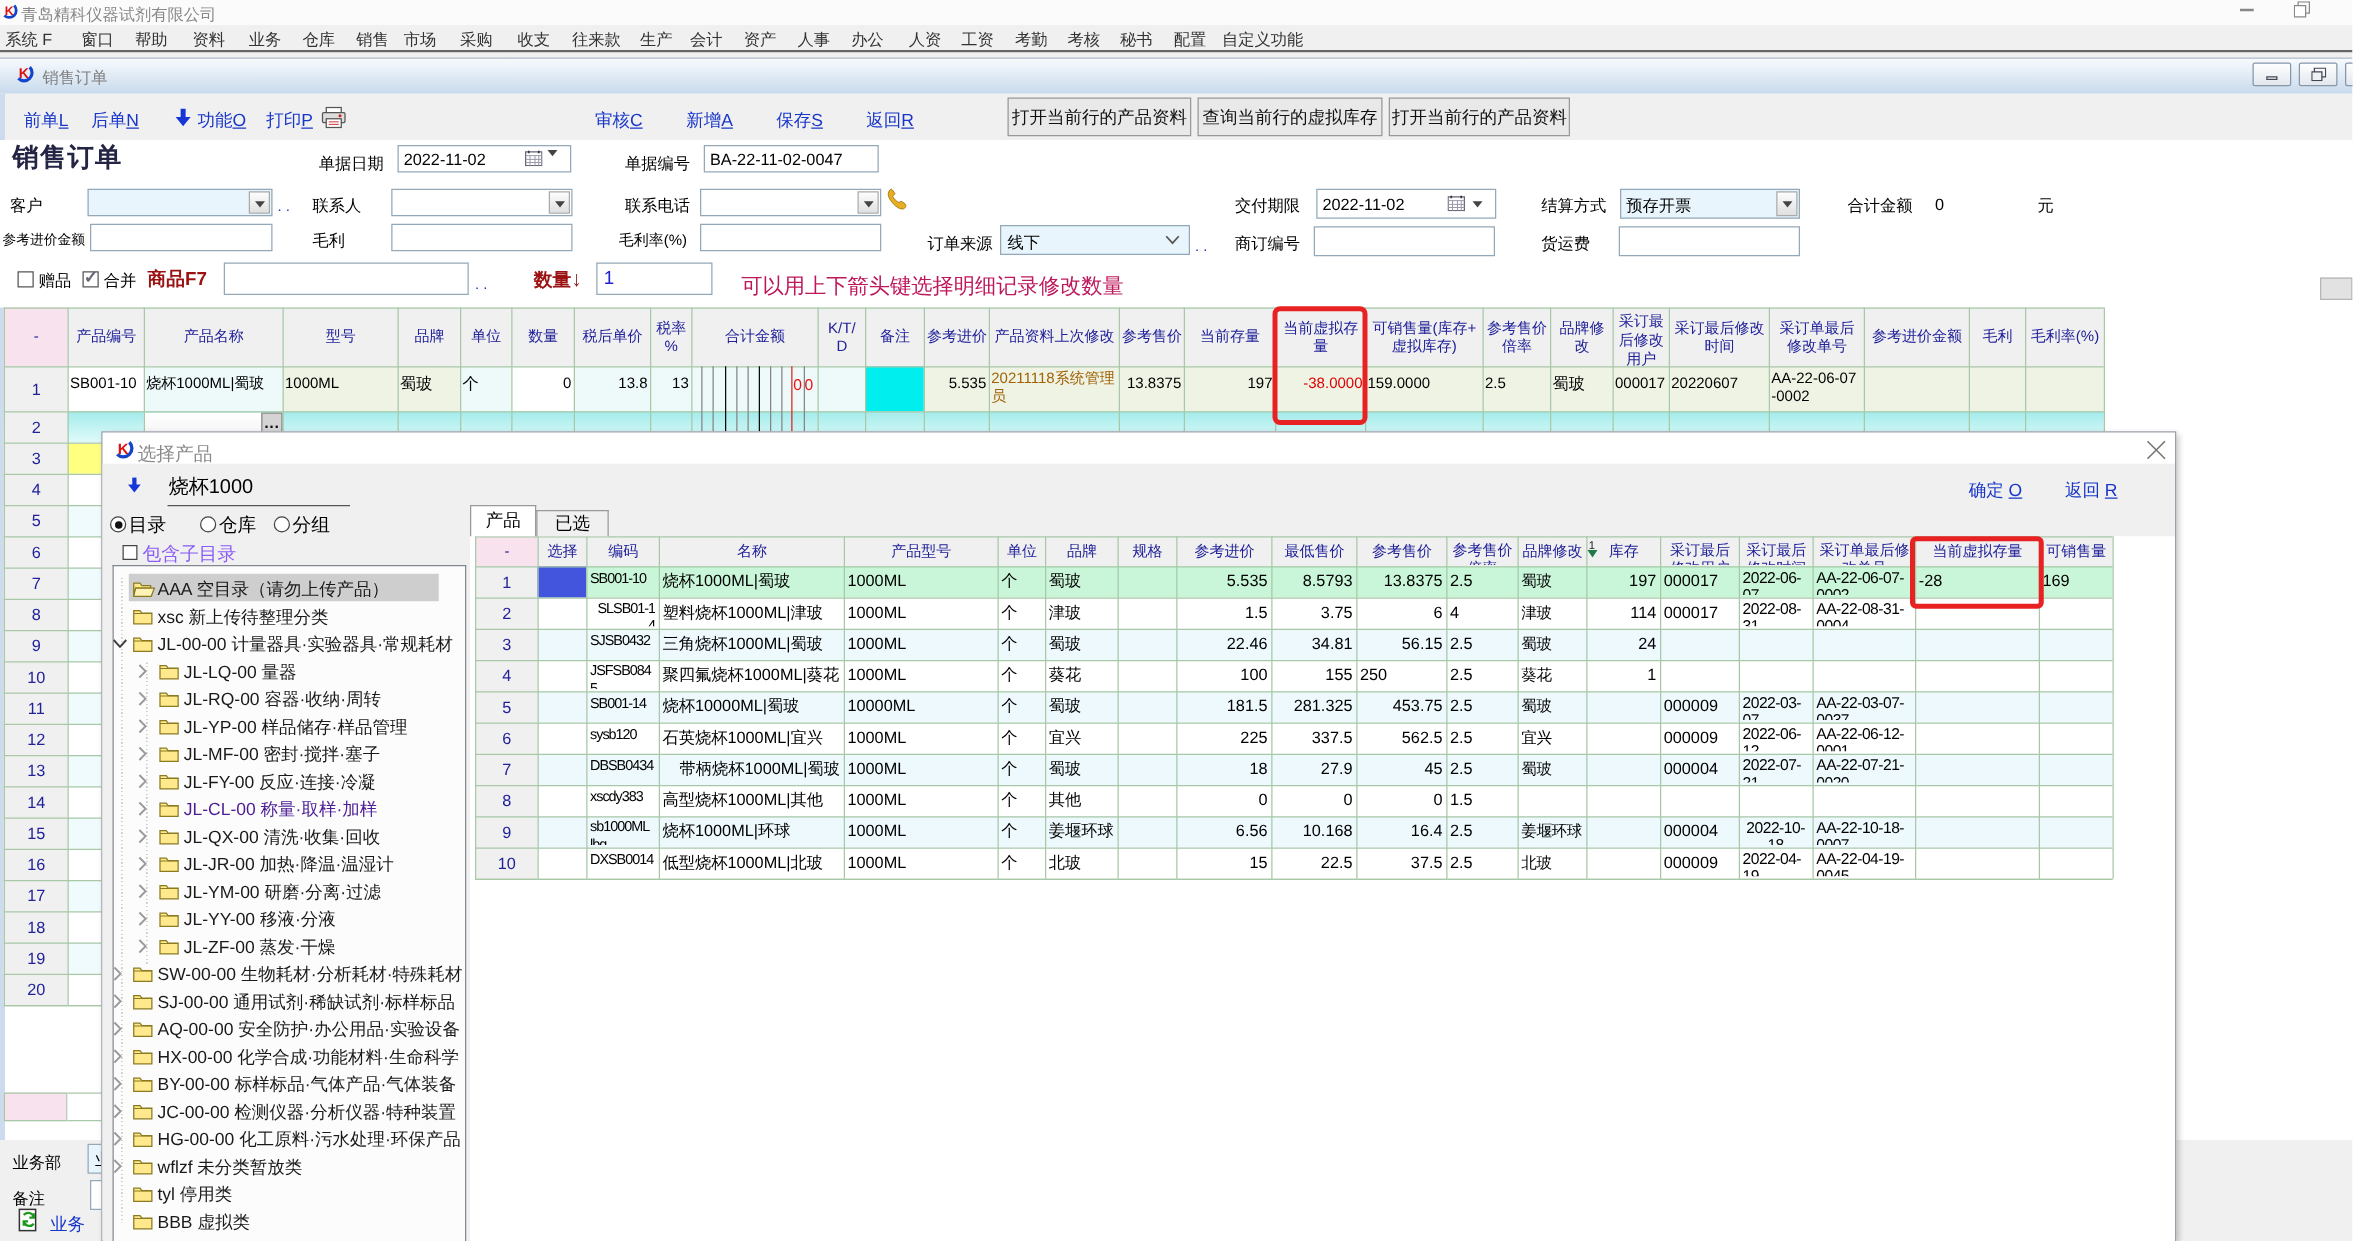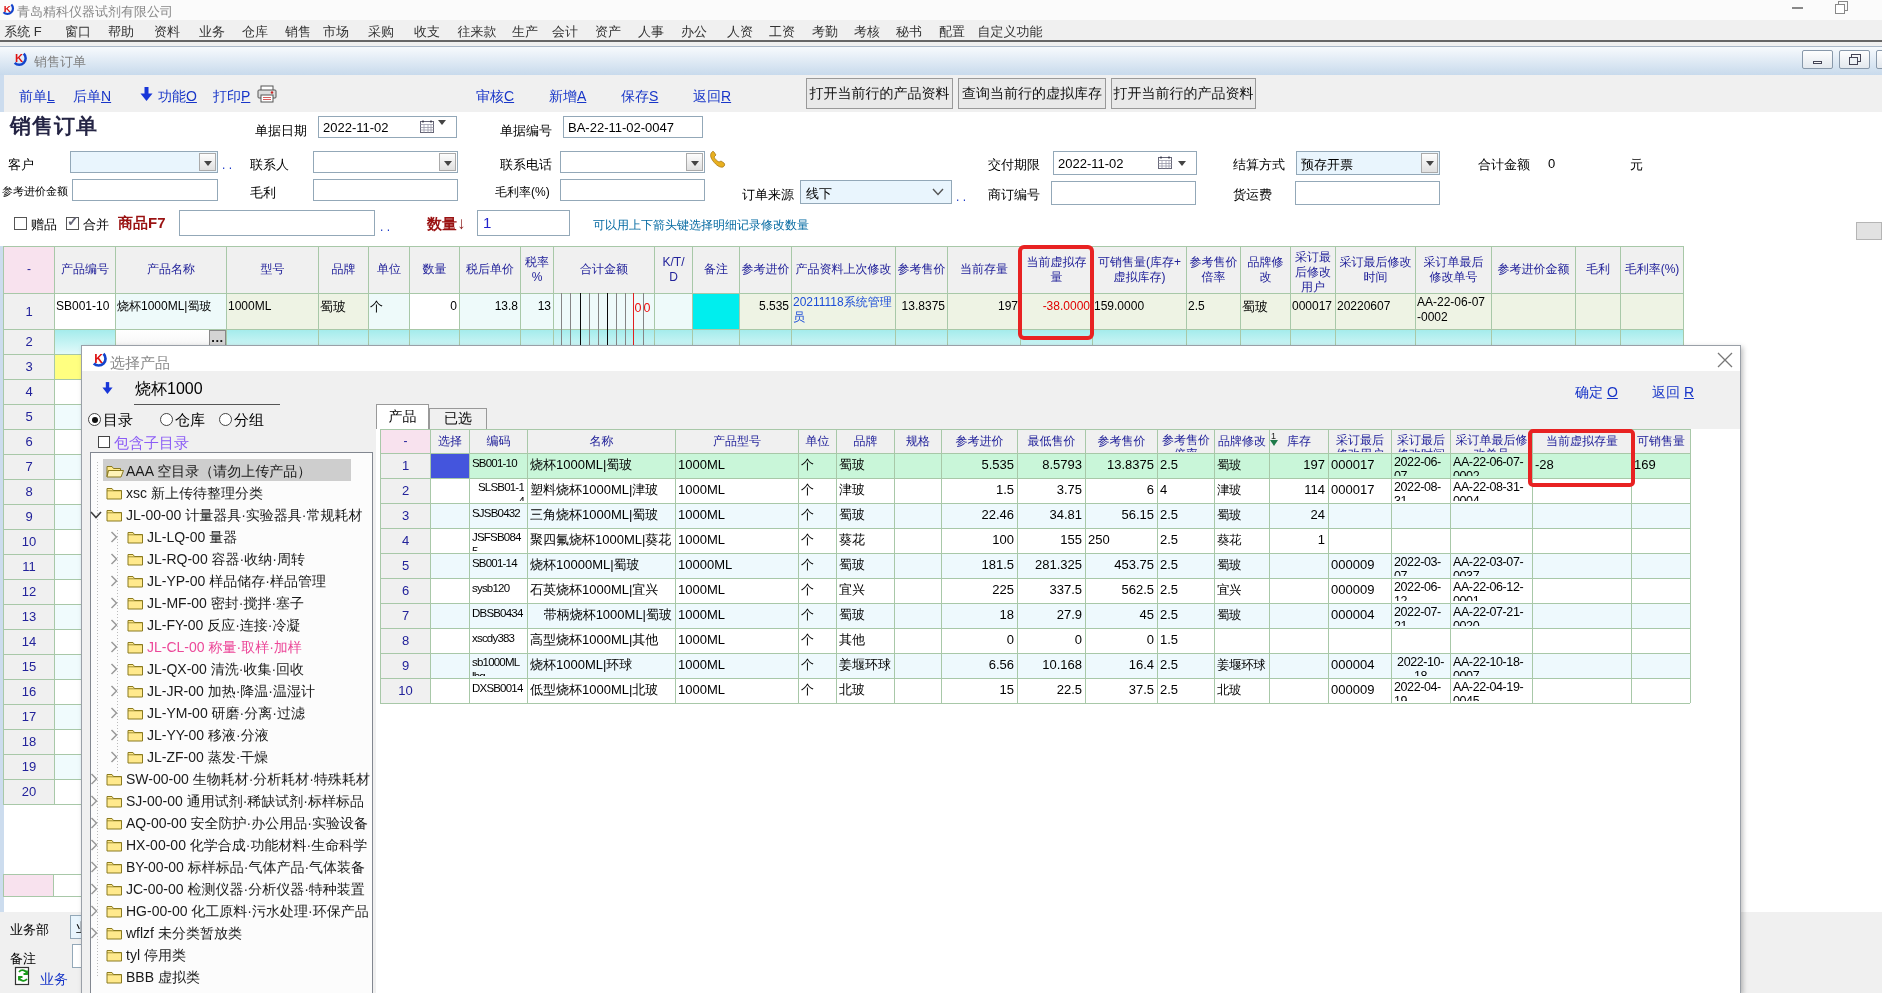--- a/index.html
+++ b/index.html
@@ -154,21 +154,21 @@
 <div style="position:absolute;left:31px;top:216px;font-size:13px;color:#000;white-space:nowrap;">赠品</div>
 <div style="position:absolute;left:66px;top:217px;width:13px;height:13px;background:#fff;border:1px solid #555;"></div>
 <div style="position:absolute;left:67px;top:213px;font-size:14px;font-weight:bold;color:#667;">✓</div>
 <div style="position:absolute;left:83px;top:216px;font-size:13px;color:#000;white-space:nowrap;">合并</div>
 <div style="position:absolute;left:118px;top:214px;font-size:15px;font-weight:bold;color:#9a1212;">商品F7</div>
 <div style="position:absolute;left:179px;top:210px;width:196px;height:26px;background:#fff;border:1px solid #93a8b8;"></div>
 <div style="position:absolute;left:380px;top:220px;font-size:12px;color:#1836c8;white-space:nowrap;">. .</div>
 <div style="position:absolute;left:427px;top:214px;font-size:15px;font-weight:bold;color:#9a1212;">数量<span style="color:#8b1a1a;font-size:17px;">↓</span></div>
 <div style="position:absolute;left:477px;top:210px;width:93px;height:26px;background:#fff;border:1px solid #93a8b8;"></div>
 <div style="position:absolute;left:483px;top:214px;font-size:15px;color:#2222cc;">1</div>
-<div style="position:absolute;left:593px;top:217px;font-size:12px;color:#0369a1;">可以用上下箭头键选择明细记录修改数量</div>
+<div style="position:absolute;left:593px;top:217px;font-size:17px;color:#be185d;">可以用上下箭头键选择明细记录修改数量</div>
 <div style="position:absolute;left:1856px;top:222px;width:26px;height:18px;background:#e2e2e2;border:1px solid #b5b5b5;"></div>
 <div style="position:absolute;left:3px;top:246px;width:1680px;height:558px;background:#fff;"></div>
 <div style="position:absolute;left:3px;top:246px;width:1680px;height:47px;background:#f0f0f0;"></div>
 <div style="position:absolute;left:3px;top:246px;width:51px;height:47px;background:#f8e2ee;"></div>
 <div style="position:absolute;left:3px;top:329px;width:1680px;height:25px;background:linear-gradient(#a2ebeb,#e2fafa);"></div>
 <div style="position:absolute;left:3px;top:354px;width:1680px;height:25px;background:#f0fbfd;"></div>
 <div style="position:absolute;left:3px;top:404px;width:1680px;height:25px;background:#f0fbfd;"></div>
 <div style="position:absolute;left:3px;top:454px;width:1680px;height:25px;background:#f0fbfd;"></div>
 <div style="position:absolute;left:3px;top:504px;width:1680px;height:25px;background:#f0fbfd;"></div>
 <div style="position:absolute;left:3px;top:554px;width:1680px;height:25px;background:#f0fbfd;"></div>
@@ -301,21 +301,21 @@
 <div class="hc" style="left:4px;top:779px;width:50px;height:25px;font-size:13px;">20</div>
 <div class="cell" style="left:56px;top:295px;width:57px;height:32px;text-align:left;color:#000;font-size:12px;padding-top:4px;">SB001-10</div>
 <div class="cell" style="left:117px;top:295px;width:107px;height:32px;text-align:left;color:#000;font-size:12px;padding-top:4px;">烧杯1000ML|蜀玻</div>
 <div class="cell" style="left:228px;top:295px;width:88px;height:32px;text-align:left;color:#000;font-size:12px;padding-top:4px;">1000ML</div>
 <div class="cell" style="left:320px;top:295px;width:46px;height:32px;text-align:left;color:#000;font-size:13px;padding-top:4px;">蜀玻</div>
 <div class="cell" style="left:370px;top:295px;width:37px;height:32px;text-align:left;color:#000;font-size:13px;padding-top:4px;">个</div>
 <div class="cell" style="left:411px;top:295px;width:46px;height:32px;text-align:right;color:#000;font-size:12px;padding-top:4px;">0</div>
 <div class="cell" style="left:461px;top:295px;width:57px;height:32px;text-align:right;color:#000;font-size:12px;padding-top:4px;">13.8</div>
 <div class="cell" style="left:522px;top:295px;width:29px;height:32px;text-align:right;color:#000;font-size:12px;padding-top:4px;">13</div>
 <div class="cell" style="left:741px;top:295px;width:48px;height:32px;text-align:right;color:#000;font-size:12px;padding-top:4px;">5.535</div>
-<div class="cell" style="left:793px;top:293px;width:100px;height:36px;text-align:left;color:#1d4ed8;font-size:12px;padding-top:2px;">20211118系统管理员</div>
+<div class="cell" style="left:793px;top:293px;width:100px;height:36px;text-align:left;color:#a16207;font-size:12px;padding-top:2px;">20211118系统管理员</div>
 <div class="cell" style="left:897px;top:295px;width:48px;height:32px;text-align:right;color:#000;font-size:12px;padding-top:4px;">13.8375</div>
 <div class="cell" style="left:949px;top:295px;width:69px;height:32px;text-align:right;color:#000;font-size:12px;padding-top:4px;">197</div>
 <div class="cell" style="left:1022px;top:295px;width:68px;height:32px;text-align:right;color:#e00000;font-size:12px;padding-top:4px;">-38.0000</div>
 <div class="cell" style="left:1094px;top:295px;width:90px;height:32px;text-align:left;color:#000;font-size:12px;padding-top:4px;">159.0000</div>
 <div class="cell" style="left:1188px;top:295px;width:50px;height:32px;text-align:left;color:#000;font-size:12px;padding-top:4px;">2.5</div>
 <div class="cell" style="left:1242px;top:295px;width:46px;height:32px;text-align:left;color:#000;font-size:13px;padding-top:4px;">蜀玻</div>
 <div class="cell" style="left:1292px;top:295px;width:41px;height:32px;text-align:left;color:#000;font-size:12px;padding-top:4px;">000017</div>
 <div class="cell" style="left:1337px;top:295px;width:76px;height:32px;text-align:left;color:#000;font-size:12px;padding-top:4px;">20220607</div>
 <div class="cell" style="left:1417px;top:293px;width:72px;height:36px;text-align:left;color:#000;font-size:12px;padding-top:2px;">AA-22-06-07<br>-0002</div>
 <div style="position:absolute;left:561.3px;top:293px;width:1px;height:61px;background:#858585;"></div>
@@ -437,21 +437,21 @@
     <path d="M1 4.8 h14.5" stroke="#8a7a20" stroke-width="0.8"></path>
   </svg>
 <div style="position:absolute;left:147px;top:617px;font-size:14px;color:#1a1a1a;white-space:nowrap;z-index:11;">JL-FY-00 反应·连接·冷凝</div>
 <svg width="8" height="12" viewBox="0 0 8 12" style="position:absolute;left:110px;top:641px;z-index:12;">
     <path d="M1.5 1 L6.5 6 L1.5 11" fill="none" stroke="#9a9a9a" stroke-width="1.5"></path>
   </svg>
 <svg width="17" height="14" viewBox="0 0 17 14" style="position:absolute;left:127px;top:640px;z-index:12;">
     <path d="M1 2.5 h5 l1.5 2 h8 v8.5 h-14.5 z" fill="#ffe98c" stroke="#8a7a20" stroke-width="1"></path>
     <path d="M1 4.8 h14.5" stroke="#8a7a20" stroke-width="0.8"></path>
   </svg>
-<div style="position:absolute;left:147px;top:639px;font-size:14px;color:#ec4899;white-space:nowrap;z-index:11;">JL-CL-00 称量·取样·加样</div>
+<div style="position:absolute;left:147px;top:639px;font-size:14px;color:#4c1d95;white-space:nowrap;z-index:11;">JL-CL-00 称量·取样·加样</div>
 <svg width="8" height="12" viewBox="0 0 8 12" style="position:absolute;left:110px;top:663px;z-index:12;">
     <path d="M1.5 1 L6.5 6 L1.5 11" fill="none" stroke="#9a9a9a" stroke-width="1.5"></path>
   </svg>
 <svg width="17" height="14" viewBox="0 0 17 14" style="position:absolute;left:127px;top:662px;z-index:12;">
     <path d="M1 2.5 h5 l1.5 2 h8 v8.5 h-14.5 z" fill="#ffe98c" stroke="#8a7a20" stroke-width="1"></path>
     <path d="M1 4.8 h14.5" stroke="#8a7a20" stroke-width="0.8"></path>
   </svg>
 <div style="position:absolute;left:147px;top:661px;font-size:14px;color:#1a1a1a;white-space:nowrap;z-index:11;">JL-QX-00 清洗·收集·回收</div>
 <svg width="8" height="12" viewBox="0 0 8 12" style="position:absolute;left:110px;top:685px;z-index:12;">
     <path d="M1.5 1 L6.5 6 L1.5 11" fill="none" stroke="#9a9a9a" stroke-width="1.5"></path>

